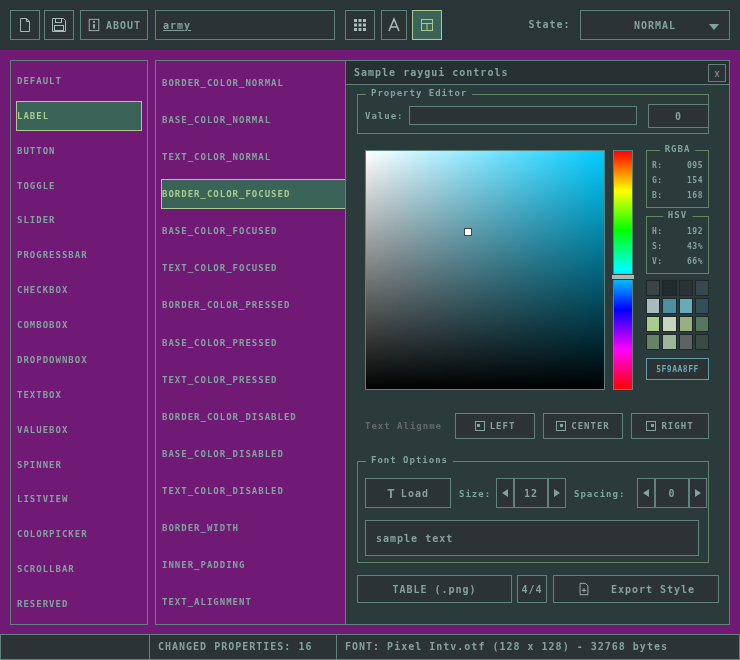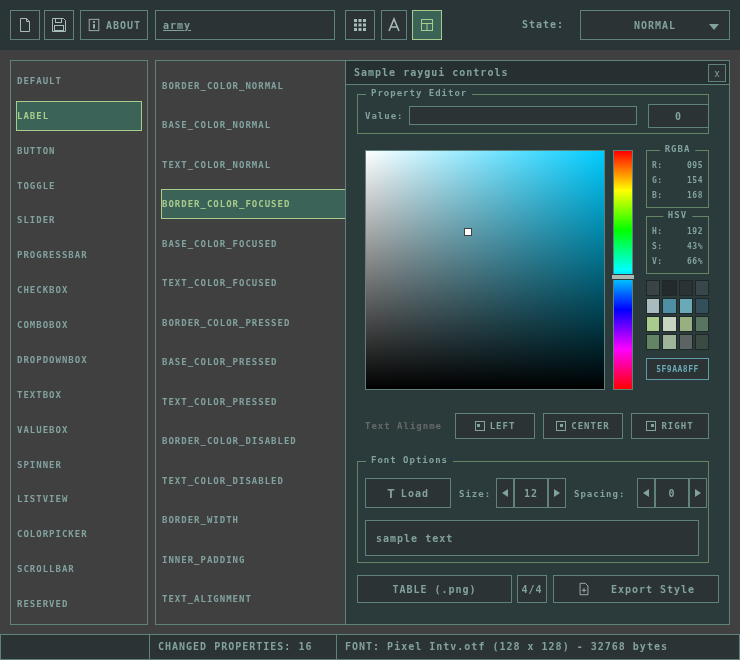--- a/index.html
+++ b/index.html
@@ -1,19 +1,19 @@
 <!DOCTYPE html>
 <html><head>
 <meta charset="utf-8">
 <style>
   * { margin:0; padding:0; box-sizing:border-box; }
   html,body { background:#1d2527; }
   .app {
     position:relative; width:740px; height:660px; overflow:hidden;
-    background:#404040;
+    background:#701a75;
     font-family:"DejaVu Sans Mono", monospace;
     font-weight:bold; font-size:10px; letter-spacing:1px;
     color:#82a29f;
   }
   
   .btn {
     position:absolute; background:#2c3334; border:1px solid #60827d;
     color:#82a29f; display:flex; align-items:center; justify-content:center;
     gap:5px; cursor:pointer; font:inherit; letter-spacing:inherit;
   }
@@ -141,21 +141,21 @@
       <svg viewBox="0 0 16 16" width="16" height="16">
         <path d="M3 14 L8 2 L13 14 M5 10h6" fill="none" stroke="#a8bdb9" stroke-width="1.5"></path>
       </svg>
     </button>
     <button class="btn tbtn active" style="left:412px;width:30px;">
       <svg viewBox="0 0 16 16" width="16" height="16">
         <rect x="2.5" y="2.5" width="11" height="11" fill="none" stroke="#a9cb8d"></rect>
         <path d="M2.5 6.5h11 M8 6.5v7" fill="none" stroke="#a9cb8d"></path>
       </svg>
     </button>
-    <span class="tb-label" style="left:522px;width:55px;text-align:left;">State:</span>
+    <span class="tb-label" style="left:522px;width:55px;text-align:center;">State:</span>
     <div class="btn tbtn dropdown" style="left:580px;width:150px;">
       <span>NORMAL</span>
       <span class="dd-arrow"></span>
     </div>
   </div>
 
   <div class="panel" style="left:10px;top:60px;width:138px;height:565px;">
     <div class="list">
         <div class="list-item">DEFAULT</div>
         <div class="list-item selected">LABEL</div>
@@ -181,20 +181,21 @@
         <div class="list-item">BORDER_COLOR_NORMAL</div>
         <div class="list-item">BASE_COLOR_NORMAL</div>
         <div class="list-item">TEXT_COLOR_NORMAL</div>
         <div class="list-item selected">BORDER_COLOR_FOCUSED</div>
         <div class="list-item">BASE_COLOR_FOCUSED</div>
         <div class="list-item">TEXT_COLOR_FOCUSED</div>
         <div class="list-item">BORDER_COLOR_PRESSED</div>
         <div class="list-item">BASE_COLOR_PRESSED</div>
         <div class="list-item">TEXT_COLOR_PRESSED</div>
         <div class="list-item">BORDER_COLOR_DISABLED</div>
+        <div class="list-item">BASE_COLOR_DISABLED</div>
         <div class="list-item">TEXT_COLOR_DISABLED</div>
         <div class="list-item">BORDER_WIDTH</div>
         <div class="list-item">INNER_PADDING</div>
         <div class="list-item">TEXT_ALIGNMENT</div>
       </div>
   </div>
 
   <div class="window">
     <div class="win-title">Sample raygui controls</div>
     <button class="close-btn">x</button>

